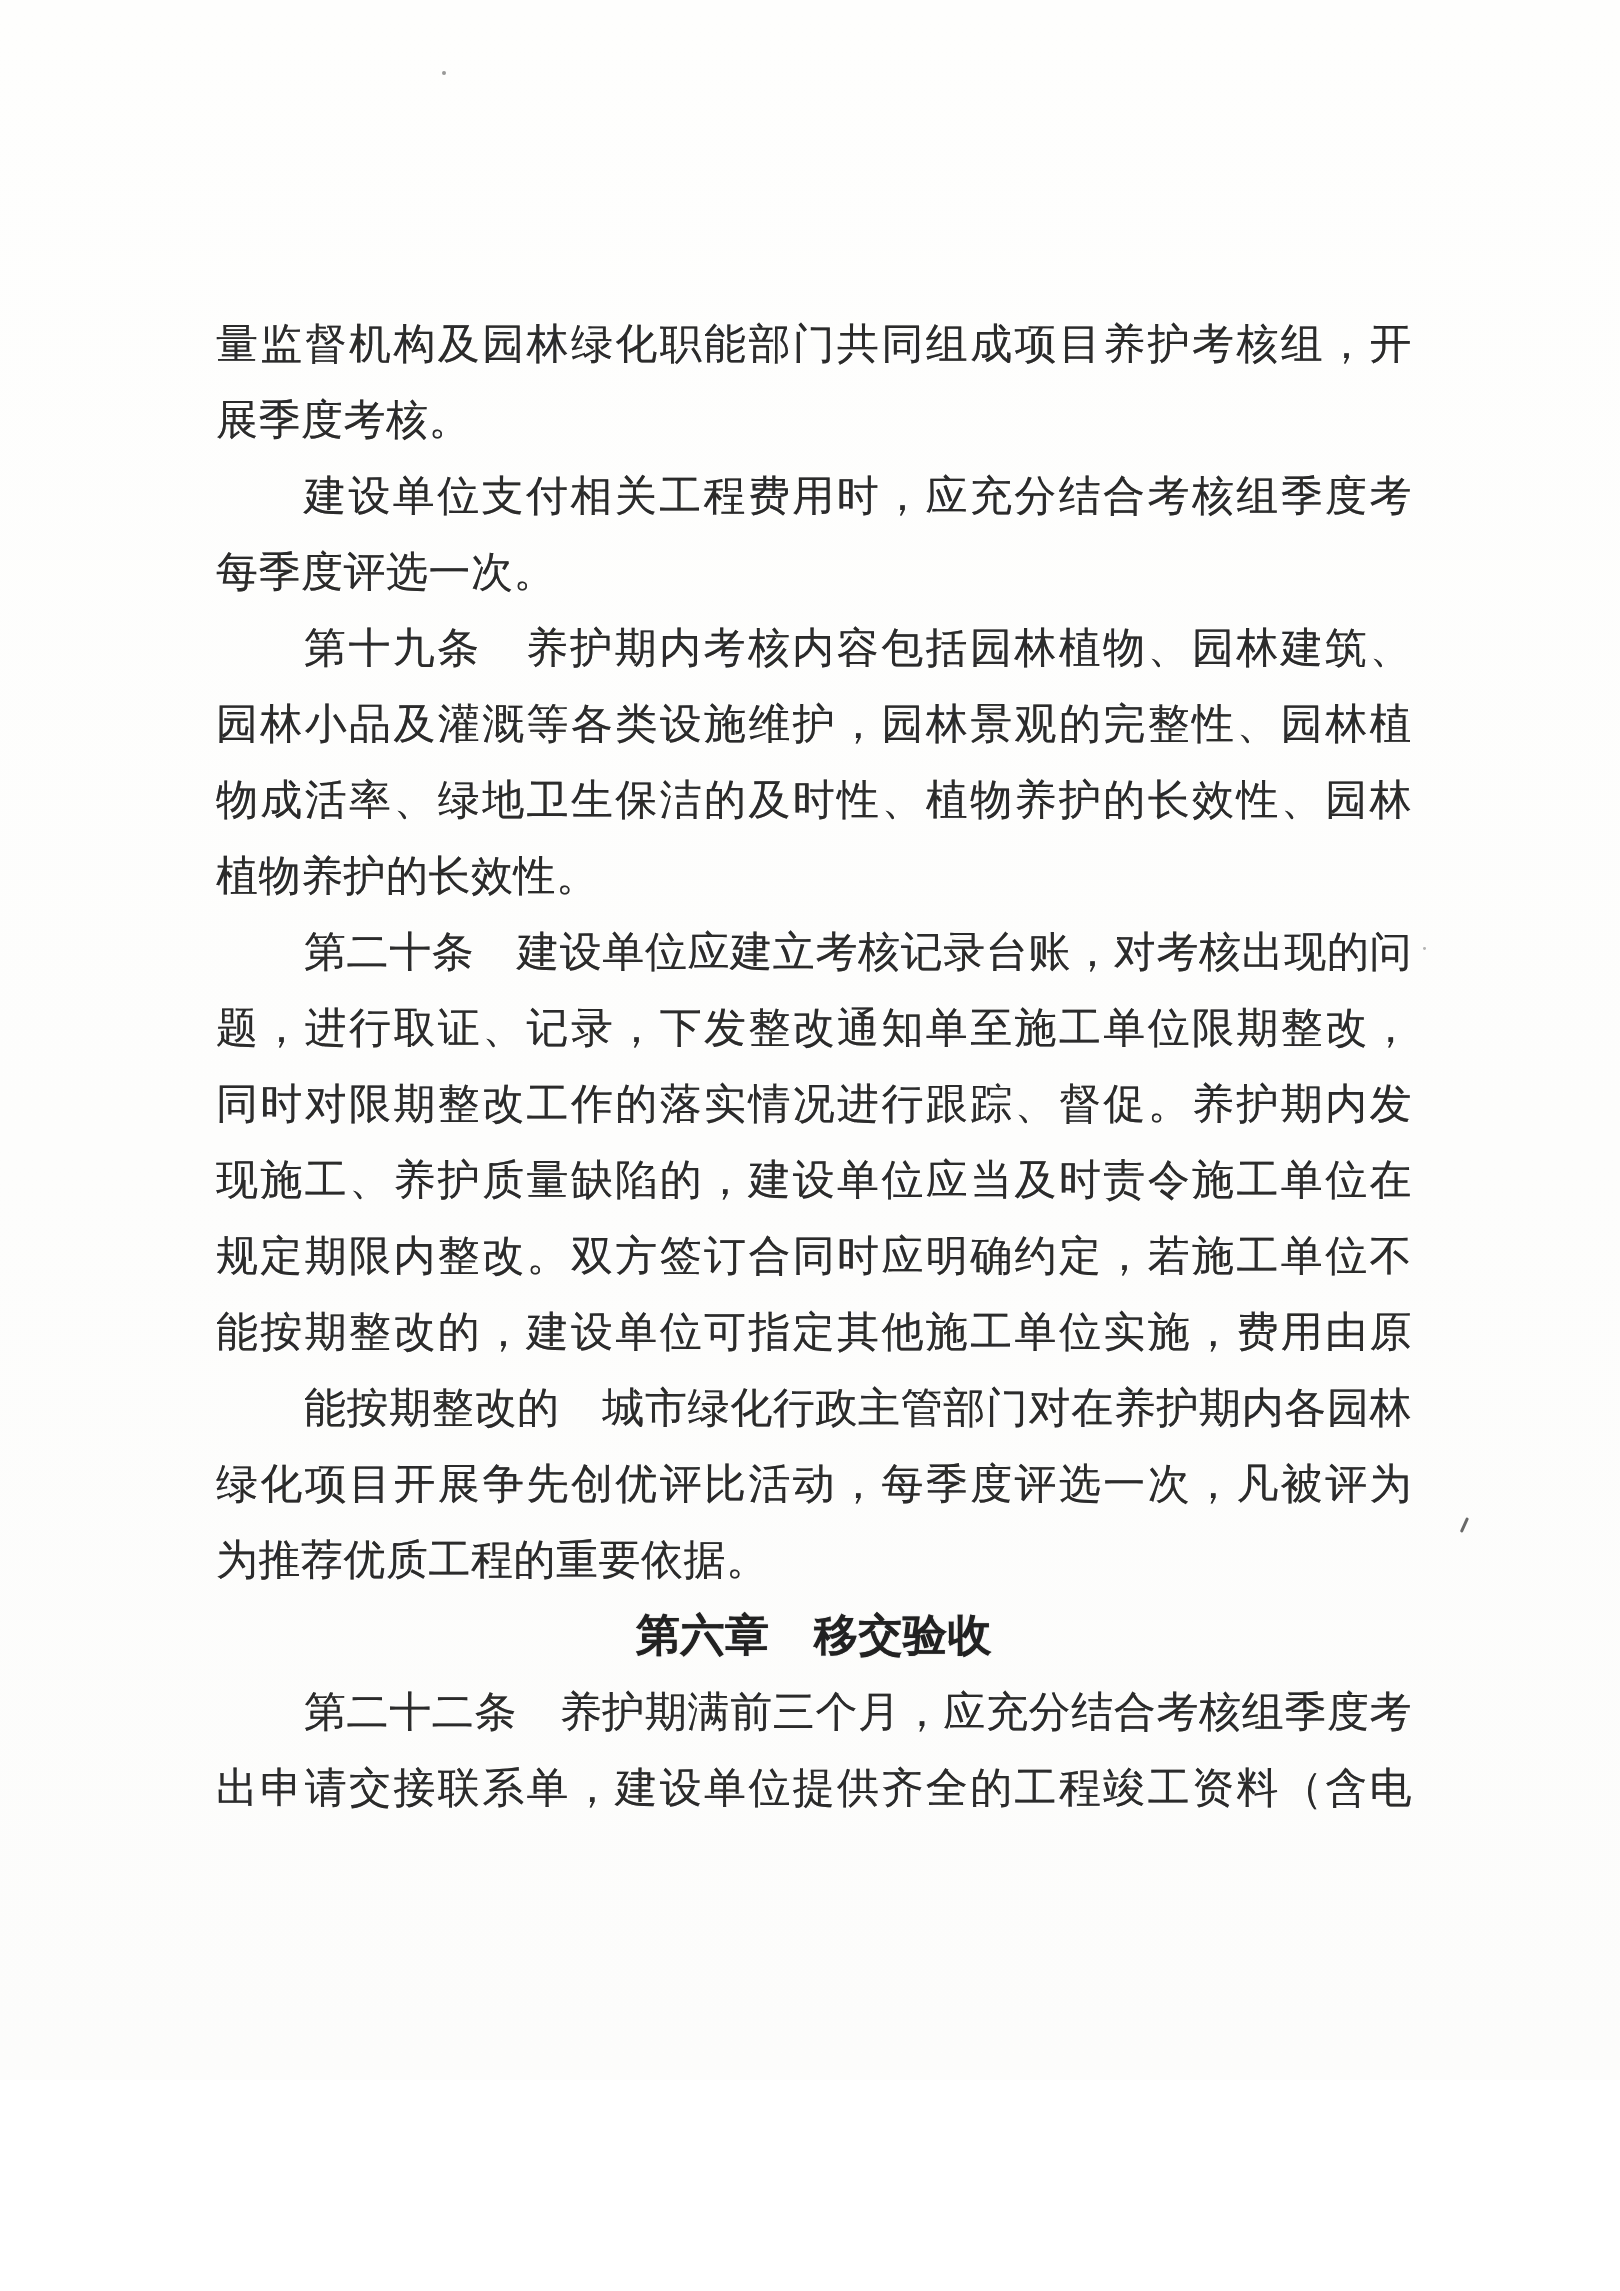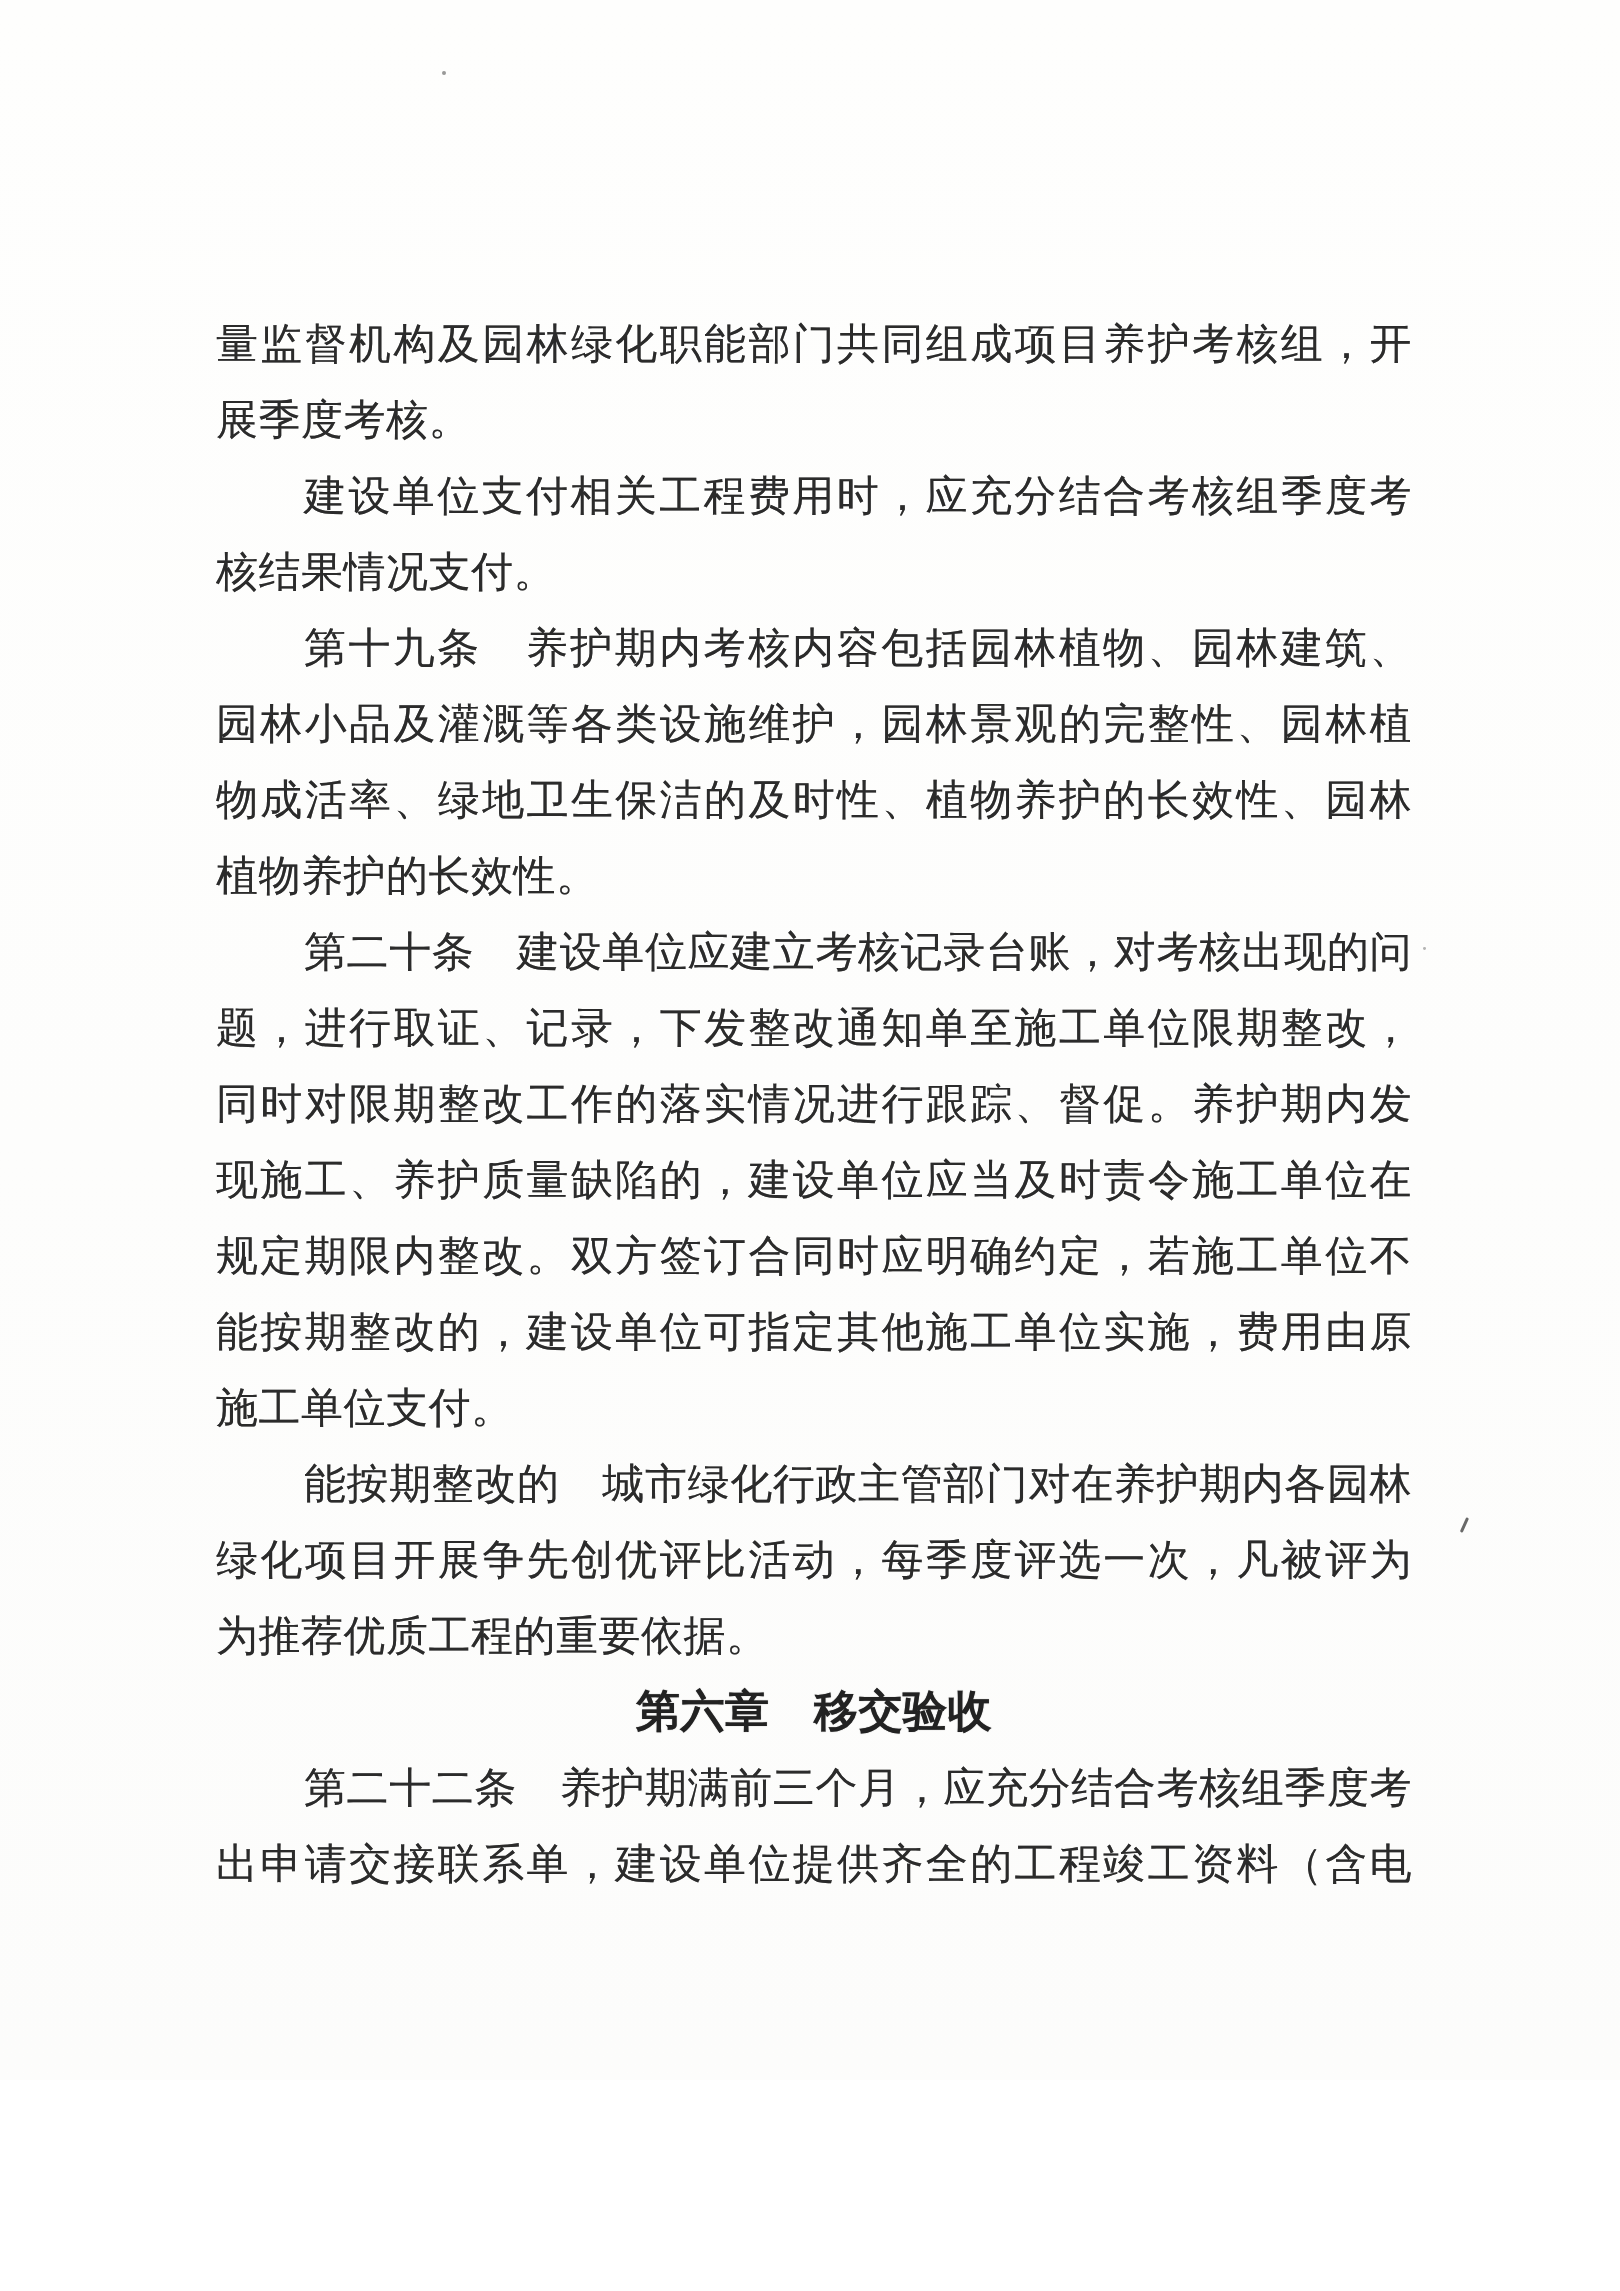--- a/index.html
+++ b/index.html
@@ -91,32 +91,31 @@
   }
 </style>
 </head>
 <body>
 
 <div class="page">
   <div class="doc-body" id="doc-body">
       <div class="line fill">量监督机构及园林绿化职能部门共同组成项目养护考核组，开</div>
       <div class="line nofill">展季度考核。</div>
       <div class="line indent fill">建设单位支付相关工程费用时，应充分结合考核组季度考</div>
-      <div class="line nofill">核结果情况支付。</div>
+      <div class="line nofill">每季度评选一次。</div>
       <div class="line indent fill">第十九条　养护期内考核内容包括园林植物、园林建筑、</div>
       <div class="line fill">园林小品及灌溉等各类设施维护，园林景观的完整性、园林植</div>
       <div class="line fill">物成活率、绿地卫生保洁的及时性、植物养护的长效性、园林</div>
       <div class="line nofill">植物养护的长效性。</div>
       <div class="line indent fill">第二十条　建设单位应建立考核记录台账，对考核出现的问</div>
       <div class="line fill">题，进行取证、记录，下发整改通知单至施工单位限期整改，</div>
       <div class="line fill">同时对限期整改工作的落实情况进行跟踪、督促。养护期内发</div>
       <div class="line fill">现施工、养护质量缺陷的，建设单位应当及时责令施工单位在</div>
       <div class="line fill">规定期限内整改。双方签订合同时应明确约定，若施工单位不</div>
       <div class="line fill">能按期整改的，建设单位可指定其他施工单位实施，费用由原</div>
-      <div class="line nofill">施工单位支付。</div>
       <div class="line indent fill">能按期整改的　城市绿化行政主管部门对在养护期内各园林</div>
       <div class="line fill">绿化项目开展争先创优评比活动，每季度评选一次，凡被评为</div>
       <div class="line nofill">为推荐优质工程的重要依据。</div>
       <div class="line heading nofill">第六章　移交验收</div>
       <div class="line indent fill">第二十二条　养护期满前三个月，应充分结合考核组季度考</div>
       <div class="line fill">出申请交接联系单，建设单位提供齐全的工程竣工资料（含电</div>
     </div>
   <div class="page-number">—7—</div>
   <div class="speck-dot-top"></div>
   <div class="speck-tick"></div>

